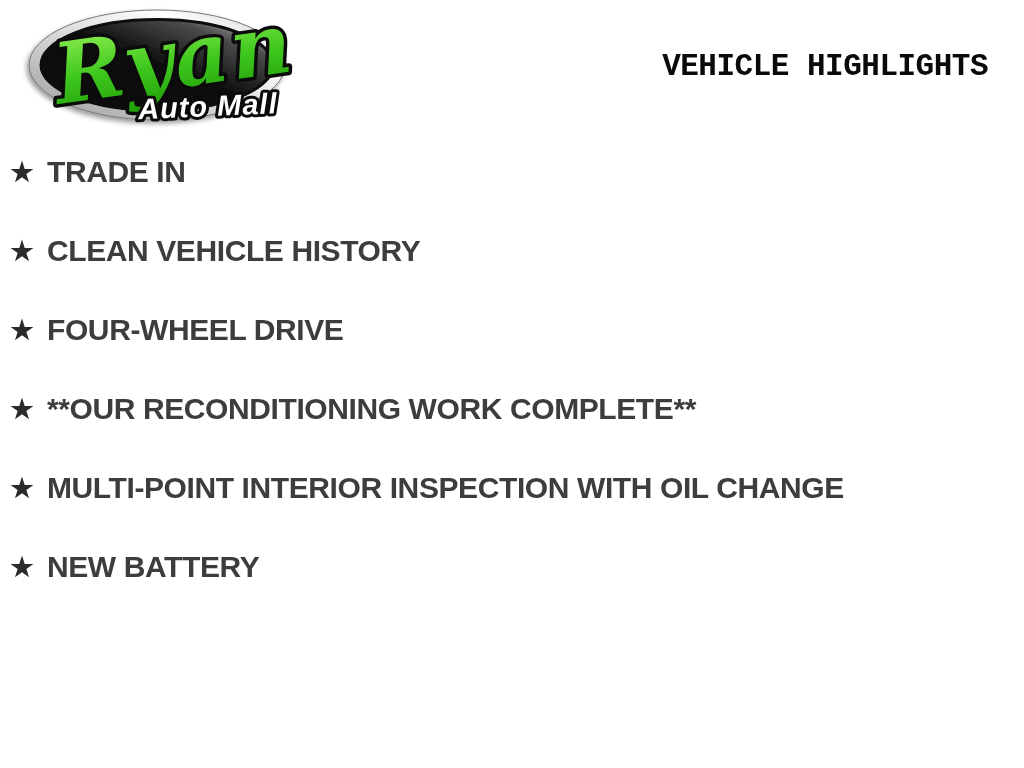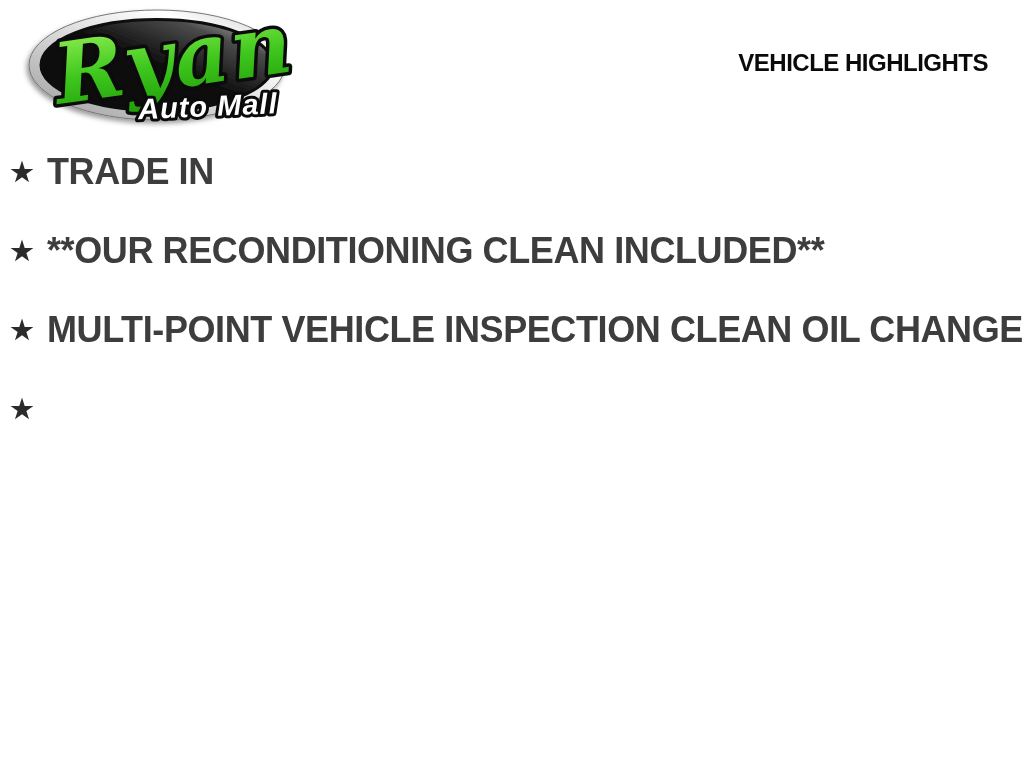--- a/index.html
+++ b/index.html
@@ -50,25 +50,26 @@
     stroke: #0b0b0b;
     stroke-width: 6px;
     stroke-linejoin: round;
   }
 
   .page-title {
     position: absolute;
     top: 49px;
     right: 36px;
     margin: 0;
-    font-size: 24px;
+    font-size: 31px;
     font-weight: bold;
     letter-spacing: -0.5px;
     color: var(--title-color);
     white-space: nowrap;
+    font-family: Liberation Mono, monospace;
   }
 
   
   .highlights {
     position: absolute;
     top: 132px;
     left: 10px;
     right: 10px;
     margin: 0;
     padding: 0;
@@ -77,21 +78,21 @@
   .highlights li {
     height: 79px;
     display: flex;
     align-items: center;
     gap: 13px;
   }
   .star-icon { width: 24px; height: 24px; flex: 0 0 auto; }
   .star-icon svg { width: 24px; height: 24px; display: block; }
   .star-icon path { fill: var(--star-color); }
   .item-label {
-    font-size: 36px;
+    font-size: 30px;
     font-weight: bold;
     letter-spacing: -0.4px;
     color: var(--text-color);
     white-space: nowrap;
   }
 </style>
 </head>
 <body>
 
 <header>
@@ -138,30 +139,47 @@
         </svg>
     </span>
     <span class="item-label">TRADE IN</span>
   </li>
   <li>
     <span class="star-icon">
       <svg viewBox="0 0 24 24">
           <path d="M12 .6 L14.7 8.88 L23.41 8.89 L16.37 14.02 L19.05 22.31 L12 17.2 L4.95 22.31 L7.63 14.02 L0.59 8.89 L9.3 8.88 Z"></path>
         </svg>
     </span>
-    <span class="item-label">**OUR RECONDITIONING CLEAN INCLUDED**</span>
+    <span class="item-label">CLEAN VEHICLE HISTORY</span>
   </li>
   <li>
     <span class="star-icon">
       <svg viewBox="0 0 24 24">
           <path d="M12 .6 L14.7 8.88 L23.41 8.89 L16.37 14.02 L19.05 22.31 L12 17.2 L4.95 22.31 L7.63 14.02 L0.59 8.89 L9.3 8.88 Z"></path>
         </svg>
     </span>
-    <span class="item-label">MULTI-POINT VEHICLE INSPECTION CLEAN OIL CHANGE</span>
+    <span class="item-label">FOUR-WHEEL DRIVE</span>
   </li>
   <li>
     <span class="star-icon">
       <svg viewBox="0 0 24 24">
           <path d="M12 .6 L14.7 8.88 L23.41 8.89 L16.37 14.02 L19.05 22.31 L12 17.2 L4.95 22.31 L7.63 14.02 L0.59 8.89 L9.3 8.88 Z"></path>
         </svg>
     </span>
+    <span class="item-label">**OUR RECONDITIONING WORK COMPLETE**</span>
+  </li>
+  <li>
+    <span class="star-icon">
+      <svg viewBox="0 0 24 24">
+          <path d="M12 .6 L14.7 8.88 L23.41 8.89 L16.37 14.02 L19.05 22.31 L12 17.2 L4.95 22.31 L7.63 14.02 L0.59 8.89 L9.3 8.88 Z"></path>
+        </svg>
+    </span>
+    <span class="item-label">MULTI-POINT INTERIOR INSPECTION WITH OIL CHANGE</span>
+  </li>
+  <li>
+    <span class="star-icon">
+      <svg viewBox="0 0 24 24">
+          <path d="M12 .6 L14.7 8.88 L23.41 8.89 L16.37 14.02 L19.05 22.31 L12 17.2 L4.95 22.31 L7.63 14.02 L0.59 8.89 L9.3 8.88 Z"></path>
+        </svg>
+    </span>
+    <span class="item-label">NEW BATTERY</span>
   </li>
 </ul>
 
 </body></html>

